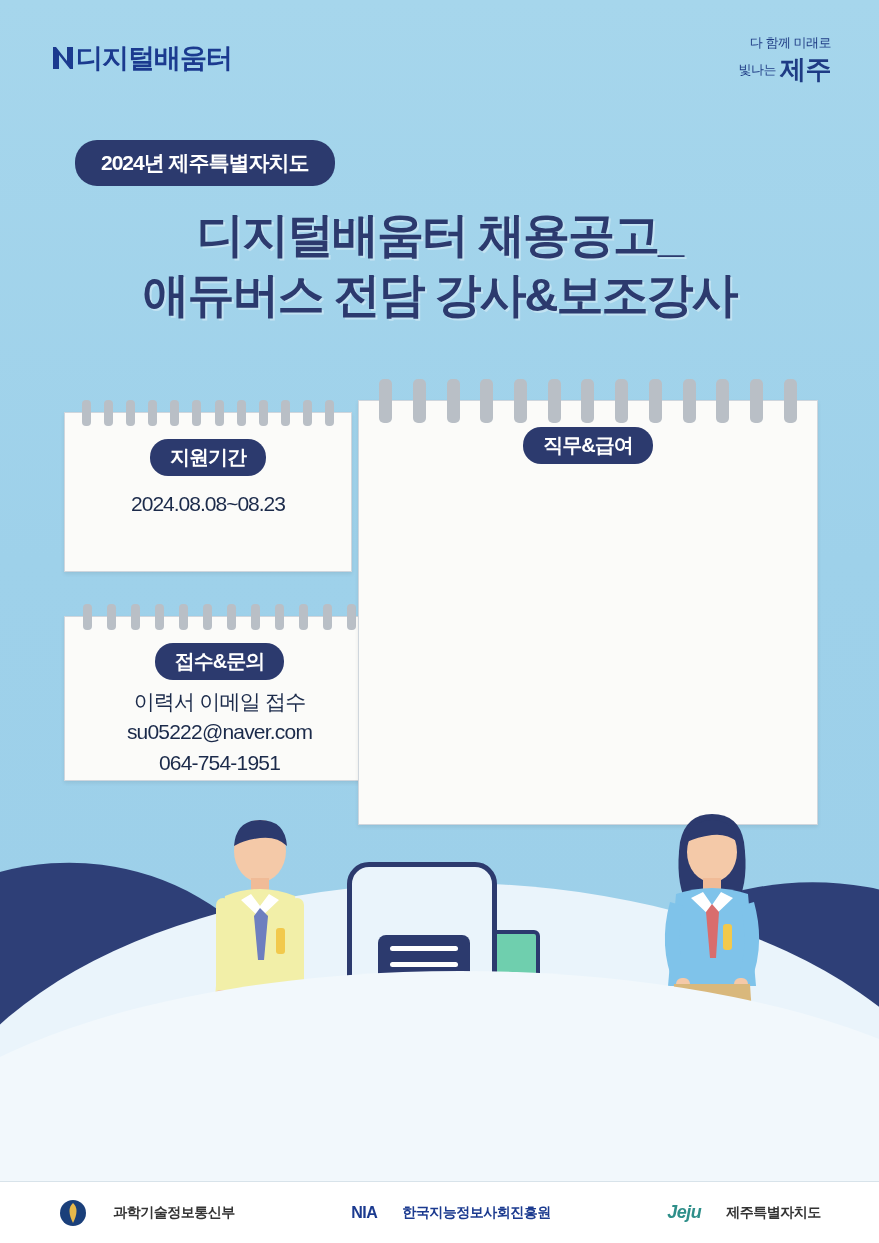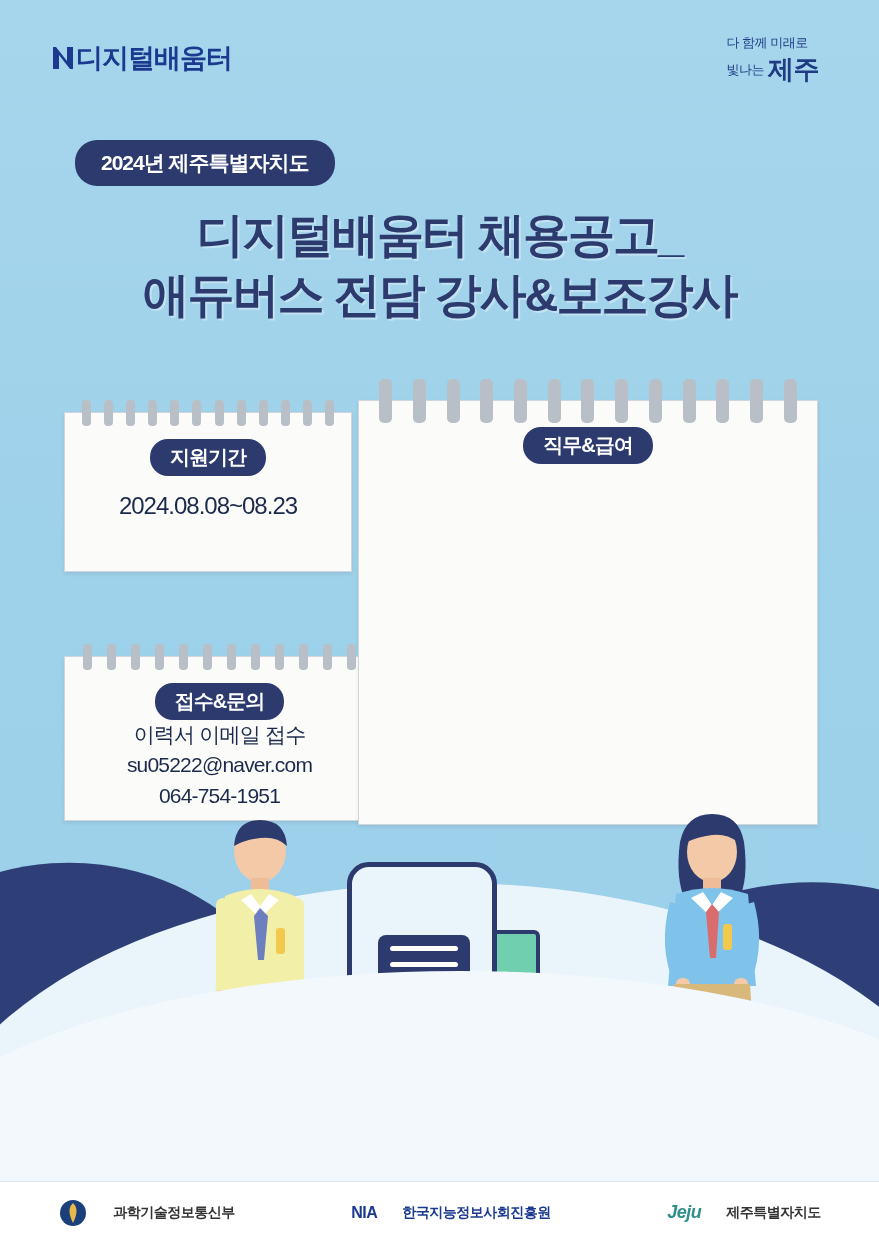--- a/index.html
+++ b/index.html
@@ -49,21 +49,21 @@
     position:absolute; top:40px; left:50px;
     display:flex; align-items:center; 
   }
   .brand-mark {
     width:26px; height:30px; position:relative;
   }
   .brand-text {
     font-size:27px; font-weight:bold; color:#1b3a8f; letter-spacing:-1px;
   }
   .jeju-logo {
-    position:absolute; top:34px; right:60px; text-align:left;
+    position:absolute; top:34px; right:48px; text-align:right;
     color:#1e3b84;
   }
   .jeju-logo .l1 { font-size:13px; letter-spacing:-.5px; }
   .jeju-logo .l2 { font-size:13px; letter-spacing:-.5px; }
   .jeju-logo .l2 b { font-size:26px; vertical-align:-4px; margin-left:4px; }
 
   
   .pill {
     position:absolute; top:140px; left:75px;
     background:#2c3a6e; color:#fff; border-radius:22px;
@@ -90,26 +90,26 @@
   .rings.big { top:-22px; }
   .rings.big .ring { width:13px; height:44px; background:#b9bfc6; border-radius:5px; }
 
   .card-label {
     background:#2c3a6e; color:#fff; border-radius:18px;
     font-size:20px; font-weight:bold; letter-spacing:-1px;
     padding:5px 20px; display:inline-block;
   }
 
   #card-apply { left:64px; top:412px; width:288px; height:160px; }
-  #card-contact { left:64px; top:656px; width:311px; height:165px; }
+  #card-contact { left:64px; top:616px; width:311px; height:165px; }
   #card-duty { left:358px; top:400px; width:460px; height:425px; }
 
   .card-inner { padding-top:26px; text-align:center; }
   .card-text {
-    color:#1b2a4a; font-size:24px; letter-spacing:-1px; margin-top:16px;
+    color:#1b2a4a; font-size:21px; letter-spacing:-1px; margin-top:16px;
   }
   .contact-line { color:#1b2a4a; font-size:21px; letter-spacing:-.8px; line-height:1.45; }
 
   .duty-list {
     margin-top:14px; padding:0 16px; text-align:center;
     color:#1b2a4a; font-size:23px; letter-spacing:-1.2px; line-height:1.42;
   }
   .duty-list p { margin:0; }
 
   
@@ -212,21 +212,21 @@
         <span class="ring"></span>
         <span class="ring"></span>
         <span class="ring"></span>
       <span class="ring"></span>
         <span class="ring"></span>
         <span class="ring"></span>
         <span class="ring"></span>
     </div>
     <div class="card-inner">
       <span class="card-label">접수&amp;문의</span>
-      <div class="contact-line" style="margin-top:0">이력서 이메일 접수</div>
+      <div class="contact-line" style="margin-top:7px">이력서 이메일 접수</div>
       <div class="contact-line">su05222@naver.com</div>
       <div class="contact-line">064-754-1951</div>
     </div>
   </div>
 
   <div class="card" id="card-duty">
     <div class="rings big">
       <span class="ring"></span>
         <span class="ring"></span>
         <span class="ring"></span>

